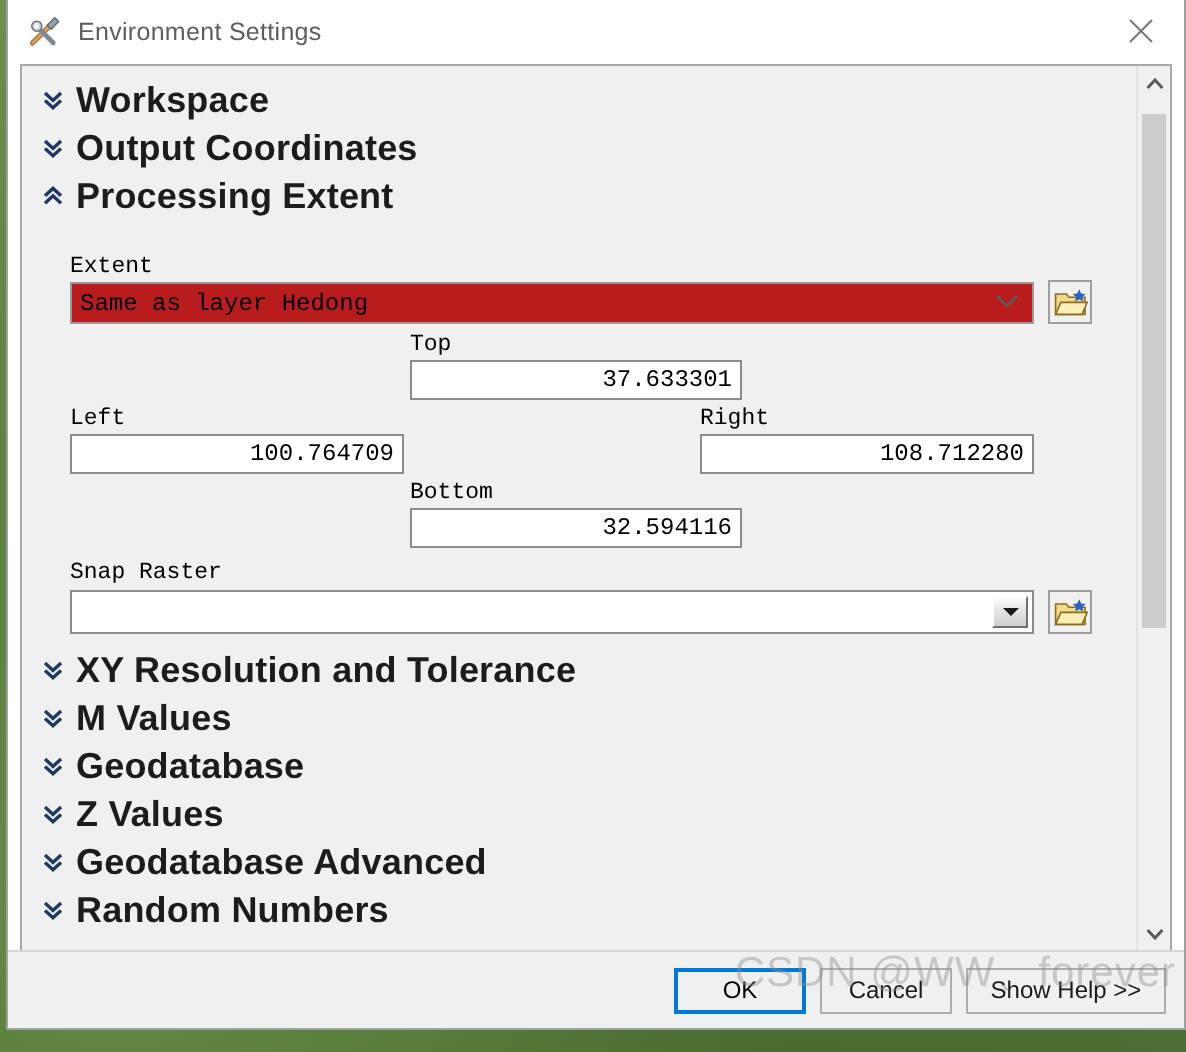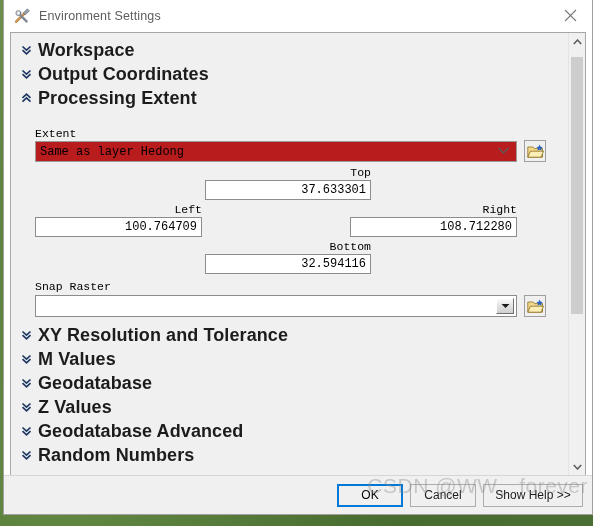--- a/index.html
+++ b/index.html
@@ -181,21 +181,21 @@
 
   
   .extent-grid {
     position: relative;
     height: 108px;
     margin-top: 4px;
   }
   .ext-cell { position: absolute; }
   .ext-cell .field-label {
     display: block;
-    text-align: right;
+    text-align: left;
     margin-bottom: 1px;
   }
   .numbox {
     height: 20px;
     background: #ffffff;
     border: 1px solid #8c8c8c;
     box-sizing: border-box;
     font-family: "Liberation Mono", monospace;
     font-size: 12px;
     color: #000;

